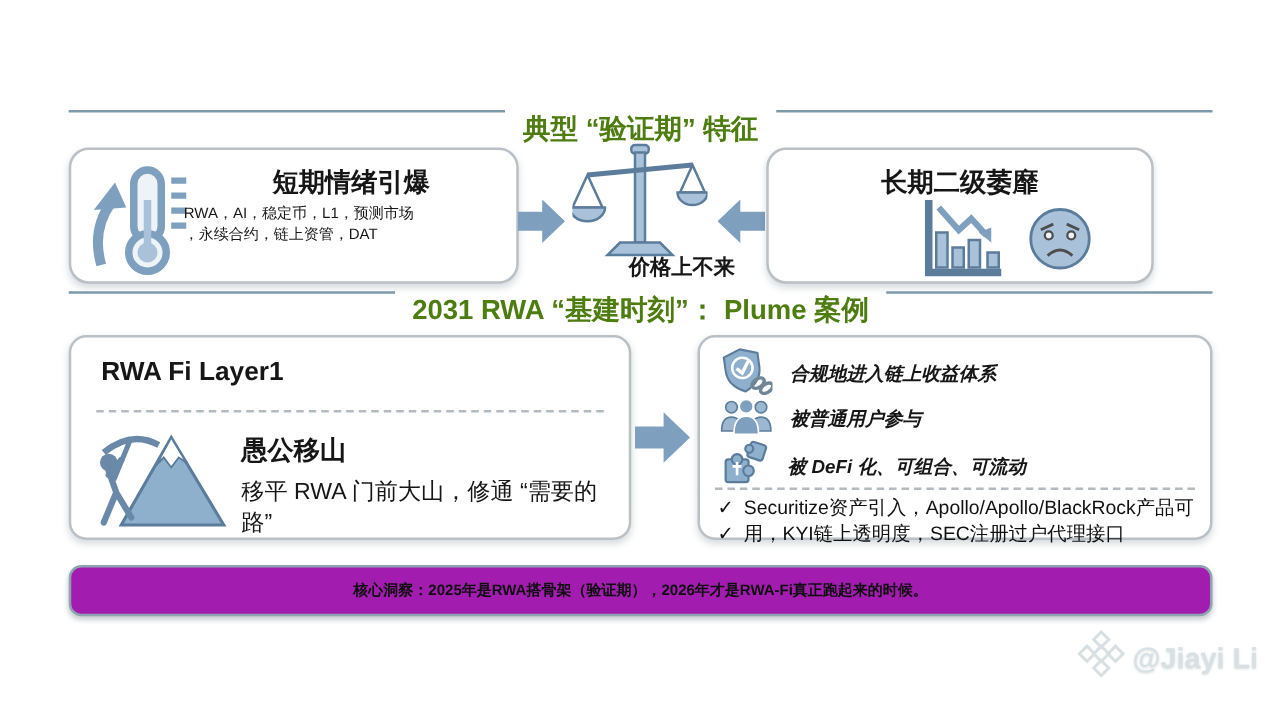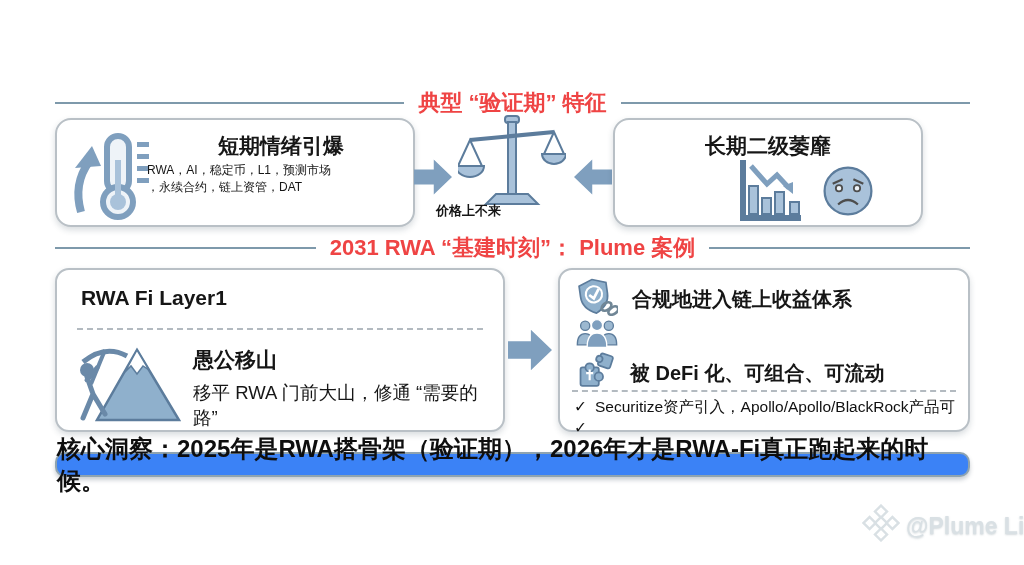--- a/index.html
+++ b/index.html
@@ -8,22 +8,22 @@
     position:relative;
     background:#ffffff;
     font-family:"Liberation Sans","DejaVu Sans",sans-serif;
     color:#161616;
     overflow:hidden;
   }
   .abs { position:absolute; }
 
   
   .section-title {
-    display:flex; align-items:center; gap:14px;
-    font-size:22px; font-weight:700; color:#ef4444;
+    display:flex; gap:14px;
+    font-size:22px; font-weight:700; color:#4d7c0f;
   }
   .section-title::before, .section-title::after {
     content:""; flex:1; border-top:2px solid #7e99ab;
   }
 
   .box {
     position:absolute; background:#fff;
     border:2px solid #b9c0c6; border-radius:16px;
     box-shadow:0 3px 6px rgba(40,60,80,.18);
   }
@@ -36,31 +36,31 @@
     clip-path:polygon(0 30%,52% 30%,52% 4%,100% 50%,52% 96%,52% 70%,0 70%);
   }
   .arrow-left {
     background:#7f9fbe;
     clip-path:polygon(100% 30%,48% 30%,48% 4%,0 50%,48% 96%,48% 70%,100% 70%);
   }
 
   .dashed-div { border-top:2px dashed #b3bac0; }
 
   .feature-row { position:absolute; display:flex; align-items:center; gap:14px; }
-  .feature-label { font-weight:700; font-size:20px; }
+  .feature-label { font-weight:700; font-size:15px;font-style:italic; }
 
   .check-line { display:flex; gap:8px; font-size:15.5px; line-height:1.38; color:#101010; }
   .check-glyph { font-weight:700; }
 
   .insight {
-    position:absolute; left:55px; top:452px; width:915px; height:25px;
-    background:#3b82f6; border:2px solid #8ea3b0; border-radius:10px;
+    position:absolute; left:55px; top:452px; width:915px; height:41px;
+    background:#a21caf; border:2px solid #8ea3b0; border-radius:10px;
     box-shadow:0 3px 4px rgba(40,60,80,.25);
     display:flex; align-items:center; justify-content:center;
-    font-size:24px; font-weight:700; color:#0e0e0e;
+    font-size:12px; font-weight:700; color:#0e0e0e;
   }
 
   .watermark {
     position:absolute; left:862px; top:500px; width:220px; height:52px;
     display:flex; align-items:center; gap:6px;
     color:#d9e0e4; font-weight:700; font-size:23px;
     text-shadow:0 1px 2px rgba(160,172,180,.45);
     white-space:nowrap;
   }
 </style>
@@ -98,21 +98,21 @@
     <rect x="47" y="2" width="14" height="7" rx="3" fill="#a9c2da" stroke="#5c7c9c" stroke-width="2"></rect>
     <rect x="50" y="8" width="8" height="72" fill="#a9c2da" stroke="#5c7c9c" stroke-width="2"></rect>
     <path d="M28 90 L80 90 L70 80 L38 80 Z" fill="#a9c2da" stroke="#5c7c9c" stroke-width="2"></path>
     <line x1="12" y1="26" x2="96" y2="18" stroke="#5c7c9c" stroke-width="4"></line>
     <path d="M12 26 L0 52 L24 52 Z" fill="none" stroke="#5c7c9c" stroke-width="2"></path>
     <path d="M-2 52 A 14 11 0 0 0 26 52 Z" fill="#a9c2da" stroke="#5c7c9c" stroke-width="2"></path>
     <path d="M96 18 L86 40 L106 40 Z" fill="none" stroke="#5c7c9c" stroke-width="2"></path>
     <path d="M84 40 A 12 10 0 0 0 108 40 Z" fill="#a9c2da" stroke="#5c7c9c" stroke-width="2"></path>
   </svg>
 </span>
-<div class="abs" style="left:436px; top:202px; width:152px; text-align:left; font-size:13px; font-weight:700;">价格上不来</div>
+<div class="abs" style="left:436px; top:202px; width:152px; text-align:right; font-size:17px; font-weight:700;">价格上不来</div>
 
 <div class="abs arrow-left" style="left:574px; top:158px; width:38px; height:38px;"></div>
 
 <div class="box" style="left:613px; top:118px; width:310px; height:109px;">
   <div class="abs box-title" style="left:8px; right:8px; top:12px;">长期二级萎靡</div>
   <span class="abs" style="left:120px; top:38px;">
     <svg width="68" height="66" viewBox="0 0 68 66">
       <path d="M8 2 L8 60 L66 60" fill="none" stroke="#5c7c9c" stroke-width="6"></path>
       <rect x="14" y="28" width="9" height="28" fill="#a9c2da" stroke="#5c7c9c" stroke-width="2"></rect>
       <rect x="27" y="40" width="9" height="16" fill="#a9c2da" stroke="#5c7c9c" stroke-width="2"></rect>
@@ -176,20 +176,21 @@
     <span>
       <svg width="42" height="34" viewBox="0 0 64 48">
         <circle cx="14" cy="13" r="7" fill="#9cb8d0" stroke="#5c7c9c" stroke-width="2"></circle>
         <path d="M2 42 Q2 25 14 25 Q26 25 26 42 Z" fill="#9cb8d0" stroke="#5c7c9c" stroke-width="2"></path>
         <circle cx="50" cy="13" r="7" fill="#9cb8d0" stroke="#5c7c9c" stroke-width="2"></circle>
         <path d="M38 42 Q38 25 50 25 Q62 25 62 42 Z" fill="#9cb8d0" stroke="#5c7c9c" stroke-width="2"></path>
         <circle cx="32" cy="12" r="8.5" fill="#7f9fbe" stroke="#ffffff" stroke-width="2"></circle>
         <path d="M17 46 Q17 24 32 24 Q47 24 47 46 Z" fill="#7f9fbe" stroke="#ffffff" stroke-width="2"></path>
       </svg>
     </span>
+    <span class="feature-label">被普通用户参与</span>
   </div>
   <div class="feature-row" style="left:16px; top:82px;">
     <span>
       <svg width="40" height="38" viewBox="0 0 56 54">
         <g>
           <rect x="6" y="22" width="26" height="26" rx="3" fill="#8fb0cc" stroke="#5c7c9c" stroke-width="2.5"></rect>
           <circle cx="19" cy="22" r="6" fill="#8fb0cc" stroke="#5c7c9c" stroke-width="2.5"></circle>
           <circle cx="32" cy="35" r="6" fill="#8fb0cc" stroke="#5c7c9c" stroke-width="2.5"></circle>
           <path d="M14 30 L24 30 M19 25 L19 40" stroke="#ffffff" stroke-width="3"></path>
         </g>
@@ -202,34 +203,35 @@
     <span class="feature-label">被 DeFi 化、可组合、可流动</span>
   </div>
   <div class="abs dashed-div" style="left:12px; right:12px; top:120px;"></div>
   <div class="abs" style="left:14px; right:6px; top:126px;">
     <div class="check-line">
       <span class="check-glyph">✓</span>
       <span>Securitize资产引入，Apollo/Apollo/BlackRock产品可</span>
     </div>
     <div class="check-line">
       <span class="check-glyph">✓</span>
+      <span>用，KYI链上透明度，SEC注册过户代理接口</span>
     </div>
   </div>
 </div>
 
 <div class="insight">
   <span>核心洞察：2025年是RWA搭骨架（验证期），2026年才是RWA-Fi真正跑起来的时候。</span>
 </div>
 
 <div class="watermark">
   <span>
     <svg width="38" height="38" viewBox="0 0 40 40">
       <g fill="none" stroke="#d9e0e4" stroke-width="2.5">
         <rect x="15.5" y="3.5" width="9" height="9" transform="rotate(45 20 8)"></rect>
         <rect x="15.5" y="15.5" width="9" height="9" transform="rotate(45 20 20)"></rect>
         <rect x="15.5" y="27.5" width="9" height="9" transform="rotate(45 20 32)"></rect>
         <rect x="3.5" y="15.5" width="9" height="9" transform="rotate(45 8 20)"></rect>
         <rect x="27.5" y="15.5" width="9" height="9" transform="rotate(45 32 20)"></rect>
       </g>
     </svg>
   </span>
-  <span>@Plume Li</span>
+  <span>@Jiayi Li</span>
 </div>
 
 </body></html>

